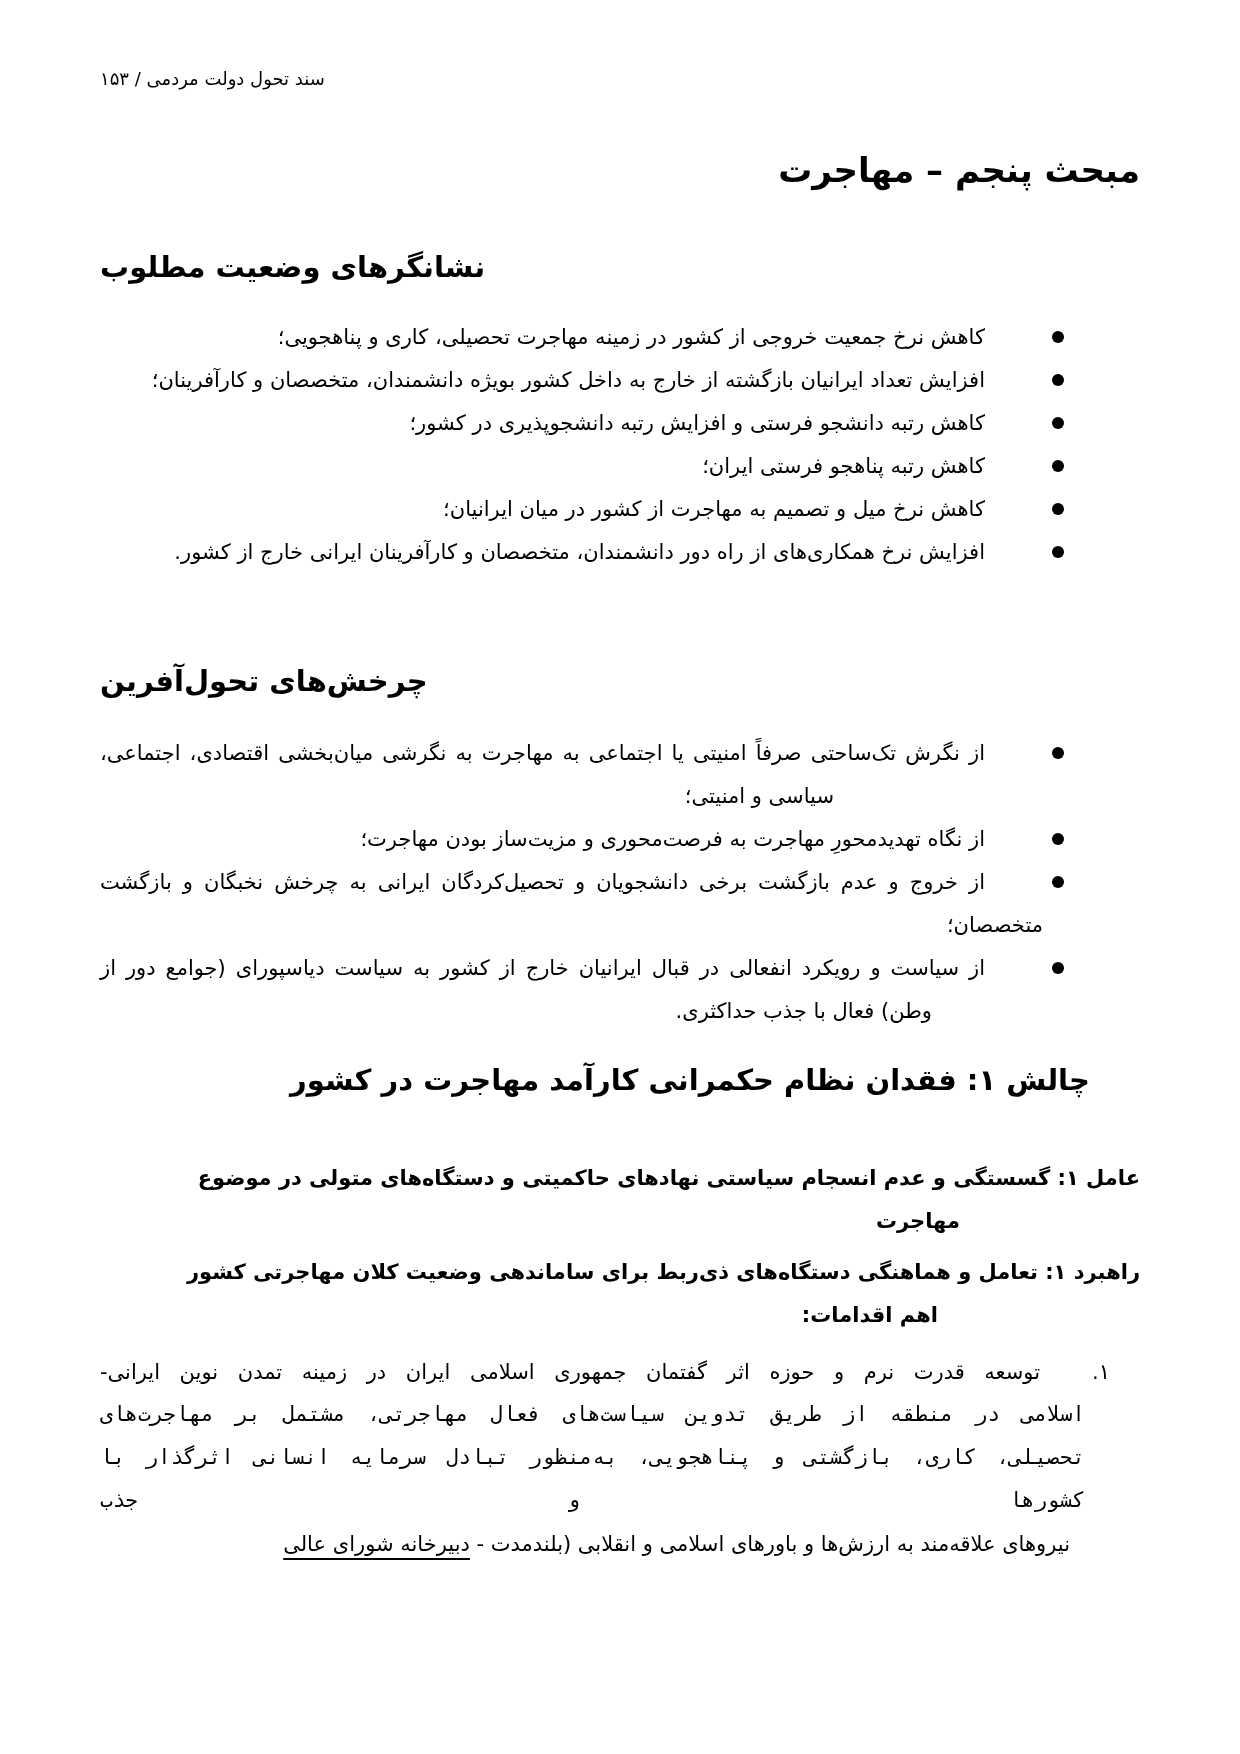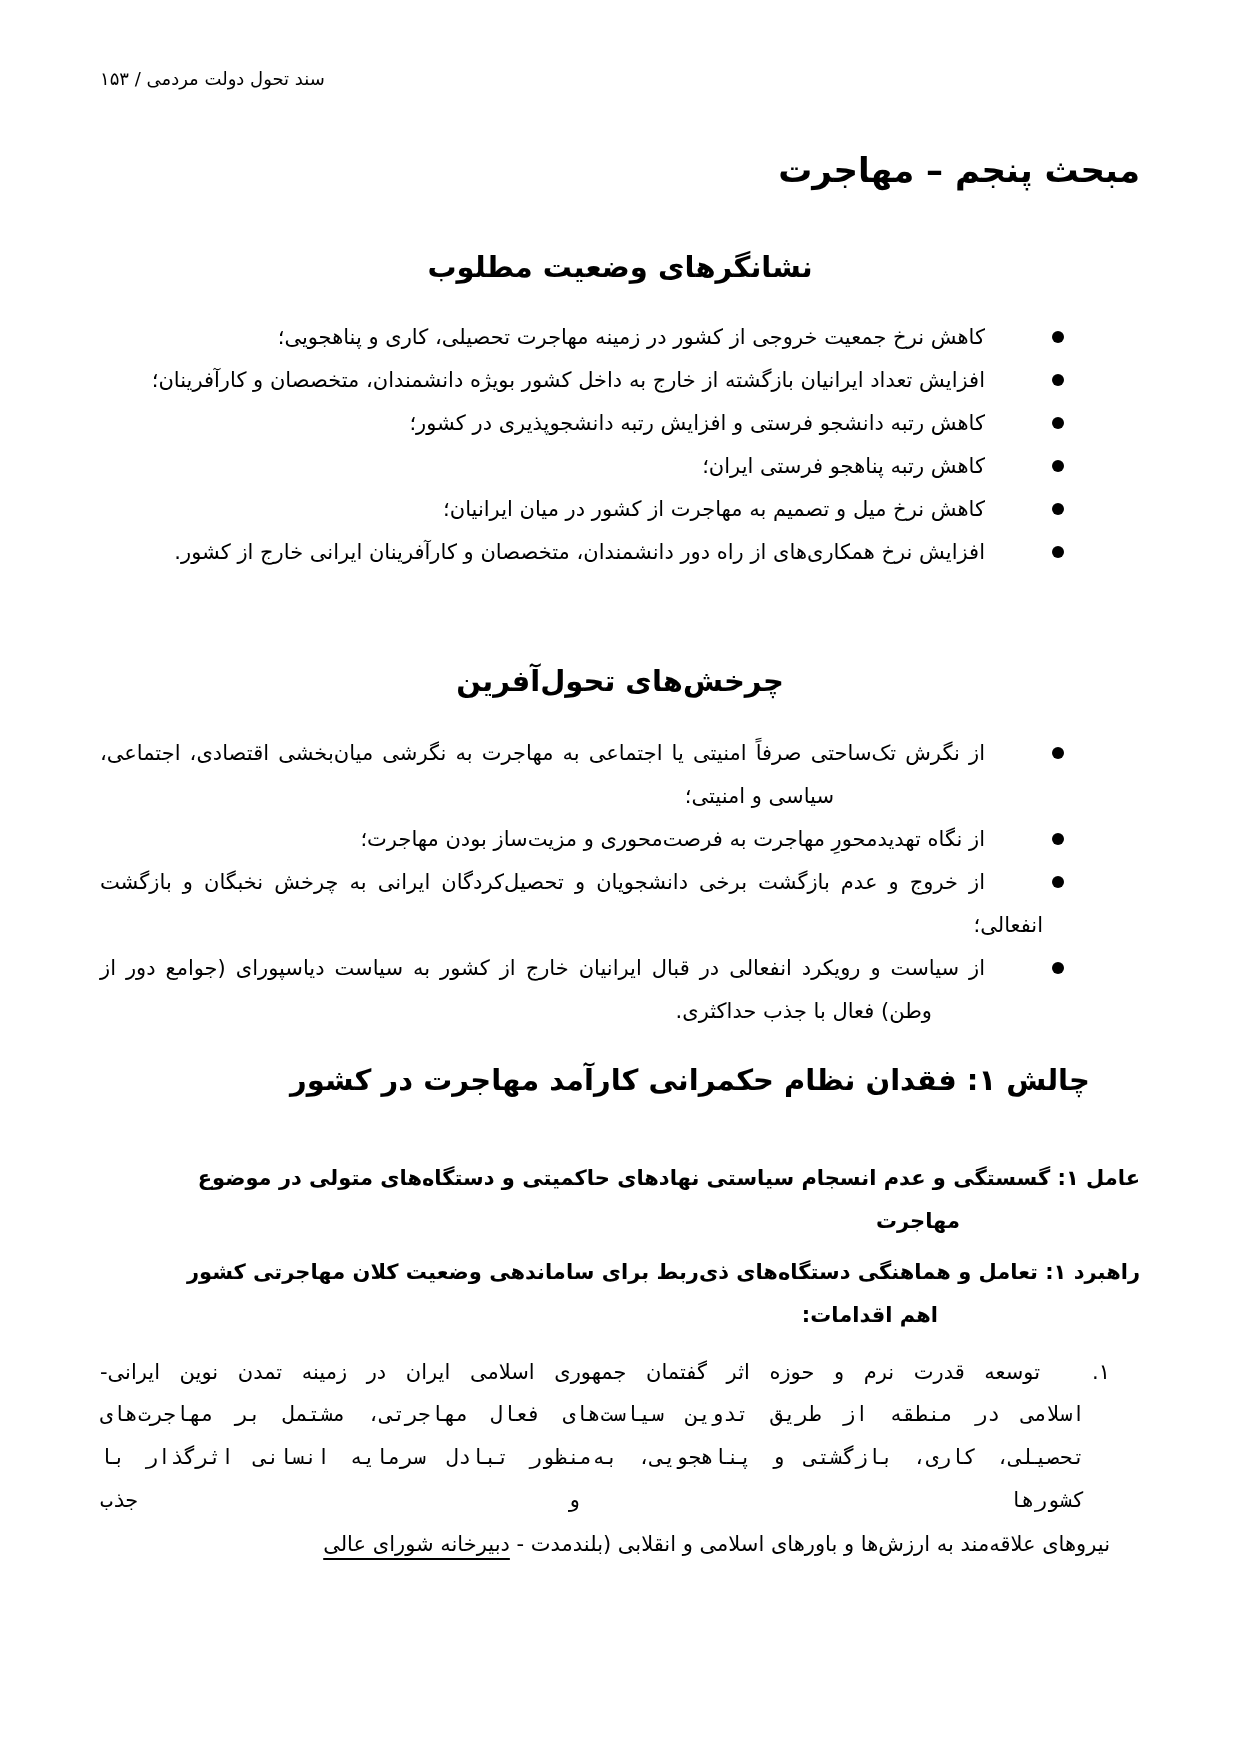--- a/index.html
+++ b/index.html
@@ -1,40 +1,40 @@
 <!DOCTYPE html>
 <html><head>
 <meta charset="utf-8">
 <style>
   html,body{margin:0;padding:0;background:#ffffff;}
   body{width:1240px;height:1754px;font-family:"DejaVu Sans",sans-serif;color:#000;}
   .content{margin:0 100px;direction:rtl;position:relative;}
   .page-header{margin-top:66px;font-size:18px;line-height:26px;text-align:left;}
   .page-title{margin-top:46px;font-size:34px;line-height:64px;font-weight:bold;text-align:right;letter-spacing:-0.5px;}
-  .h-section{font-size:29px;line-height:58px;font-weight:bold;text-align:center;letter-spacing:-0.5px;}
+  .h-section{font-size:29px;line-height:58px;font-weight:bold;text-align:left;letter-spacing:-0.5px;}
   .h1{margin-top:36px;}
   .h2{margin-top:78px;}
   .h-challenge{margin-top:18px;font-size:29px;line-height:58px;font-weight:bold;text-align:center;padding-left:140px;letter-spacing:-0.5px;}
   .list{margin:0;}
   .list1{margin-top:20px;}
   .list2{margin-top:22px;}
   .item{position:relative;}
   .bullet{position:absolute;right:76px;top:15px;width:12px;height:12px;border-radius:50%;background:#000;}
   .line{font-size:21px;line-height:43px;}
   .just{text-align:justify;text-align-last:justify;}
   .endline{text-align:right;}
   .mr155{margin-right:155px;}
   .mr306{margin-right:306px;}
   .mr97{margin-right:97px;}
   .mr208{margin-right:208px;}
   .mr180{margin-right:180px;}
   .mr202{margin-right:202px;}
   .mr100{margin-right:100px;}
   .mr55{margin-right:55px;font-family:Liberation Mono, monospace;}
-  .mr70{margin-right:30px;}
+  .mr70{margin-right:70px;}
   .bold{font-weight:bold;}
   .center{}
   .factor{margin-top:48px;}
   .strategy{margin-top:8px;}
   .action{margin-top:14px;position:relative;}
   .num{position:absolute;right:30px;top:0;font-size:21px;line-height:43px;}
   .u{text-decoration:underline;text-underline-offset:7px;text-decoration-thickness:1.5px;}
 </style>
 </head>
 <body>
@@ -82,21 +82,21 @@
       <div class="line just mr155">از نگرش تک‌ساحتی صرفاً امنیتی یا اجتماعی به مهاجرت به نگرشی میان‌بخشی اقتصادی، اجتماعی،</div>
       <div class="line endline mr306">سیاسی و امنیتی؛</div>
     </div>
     <div class="item">
       <span class="bullet"></span>
       <div class="line endline mr155">از نگاه تهدیدمحورِ مهاجرت به فرصت‌محوری و مزیت‌ساز بودن مهاجرت؛</div>
     </div>
     <div class="item">
       <span class="bullet"></span>
       <div class="line just mr155">از خروج و عدم بازگشت برخی دانشجویان و تحصیل‌کردگان ایرانی به چرخش نخبگان و بازگشت</div>
-      <div class="line endline mr97">انفعالی؛</div>
+      <div class="line endline mr97">متخصصان؛</div>
     </div>
     <div class="item">
       <span class="bullet"></span>
       <div class="line just mr155">از سیاست و رویکرد انفعالی در قبال ایرانیان خارج از کشور به سیاست دیاسپورای (جوامع دور از</div>
       <div class="line endline mr208">وطن) فعال با جذب حداکثری.</div>
     </div>
   </div>
 
   <div class="h-challenge">چالش ۱: فقدان نظام حکمرانی کارآمد مهاجرت در کشور</div>
 

